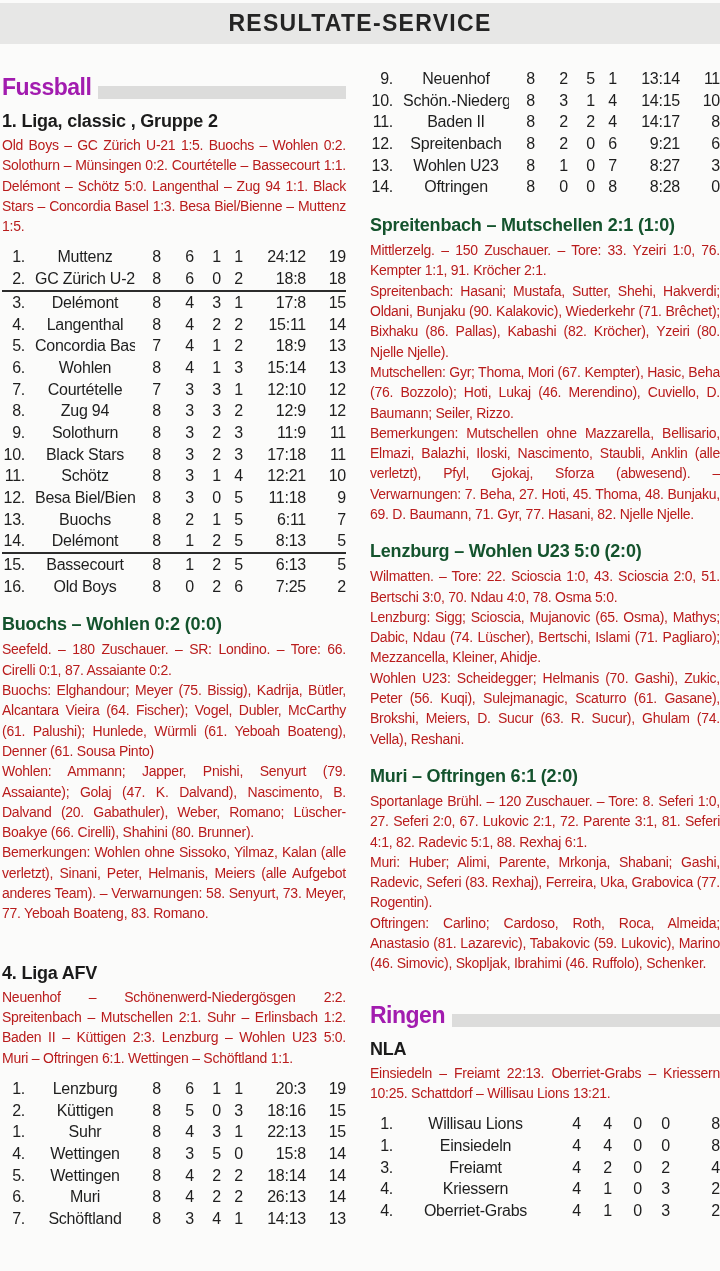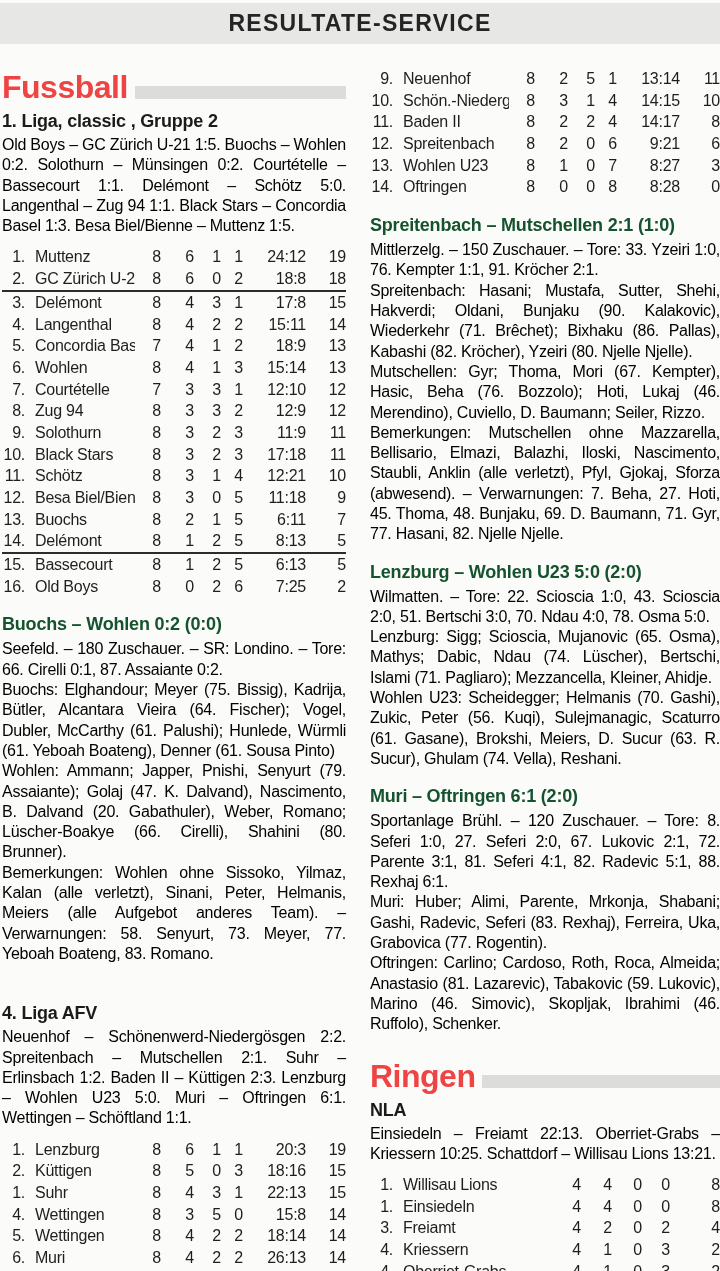--- a/index.html
+++ b/index.html
@@ -22,50 +22,50 @@
 
   
   .columns{display:flex;padding-left:2px;}
   .col-left{width:344px;flex:0 0 344px;}
   .gutter{width:24px;flex:0 0 24px;}
   .col-right{width:350px;flex:0 0 350px;}
 
   
   .section-head{display:flex;align-items:flex-end;margin:28px 0 0 0;}
   .section-head .st{
-    font-size:32px;font-weight:bold;letter-spacing:-0.5px;line-height:30px;color:#ef4444;text-align:center;
+    font-size:23px;font-weight:bold;letter-spacing:-0.5px;line-height:30px;color:#a21caf;text-align:center;
   }
   .section-head .rule{flex:1;height:13px;background:#dcdcdb;margin-left:7px;margin-bottom:3px;}
   .sub-head{
     font-size:18px;font-weight:bold;letter-spacing:-0.2px;
     margin:8px 0 3px 0;line-height:22px;color:#1b1b1b;
   }
   .match-head{
     font-size:18px;font-weight:bold;letter-spacing:-0.2px;
     margin:17px 0 4px 0;line-height:21px;color:#14532d;
   }
 
   
   .body-text{
-    margin:0;font-size:16px;line-height:20.3px;letter-spacing:-0.25px;
-    text-align:justify;color:#000000;
+    margin:0;font-size:14px;line-height:20.3px;letter-spacing:-0.25px;
+    text-align:justify;color:#b91c1c;
   }
   .results-block{margin:3px 0 0 0;}
 
   
   .ftable,.rtable{margin-top:10px;}
   .trow{
     display:grid;height:21.7px;line-height:21.7px;
     font-size:16px;letter-spacing:-0.25px;color:#1e1e1e;
   }
   .ftable .trow{grid-template-columns:23px 1fr 26px 33px 27px 22px 63px 40px;}
   .rtable .trow{grid-template-columns:23px 1fr 33px 31px 30px 28px 50px;}
   .trow.sep{border-bottom:2px solid #2c2c2c;}
   .c-rank{text-align:right;}
-  .c-team{padding-left:10px;white-space:nowrap;overflow:hidden;}
+  .c-team{padding-left:10px;white-space:nowrap;overflow:hidden;text-align:center;}
   .c-num,.c-goals,.c-pts{text-align:right;white-space:nowrap;}
   .mt-liga2{margin-top:38px;}
   .rc-first-table{margin-top:24px;}
   .ringen-head{margin-top:26px;}
 </style>
 </head>
 <body>
 
 <div class="page">
 

